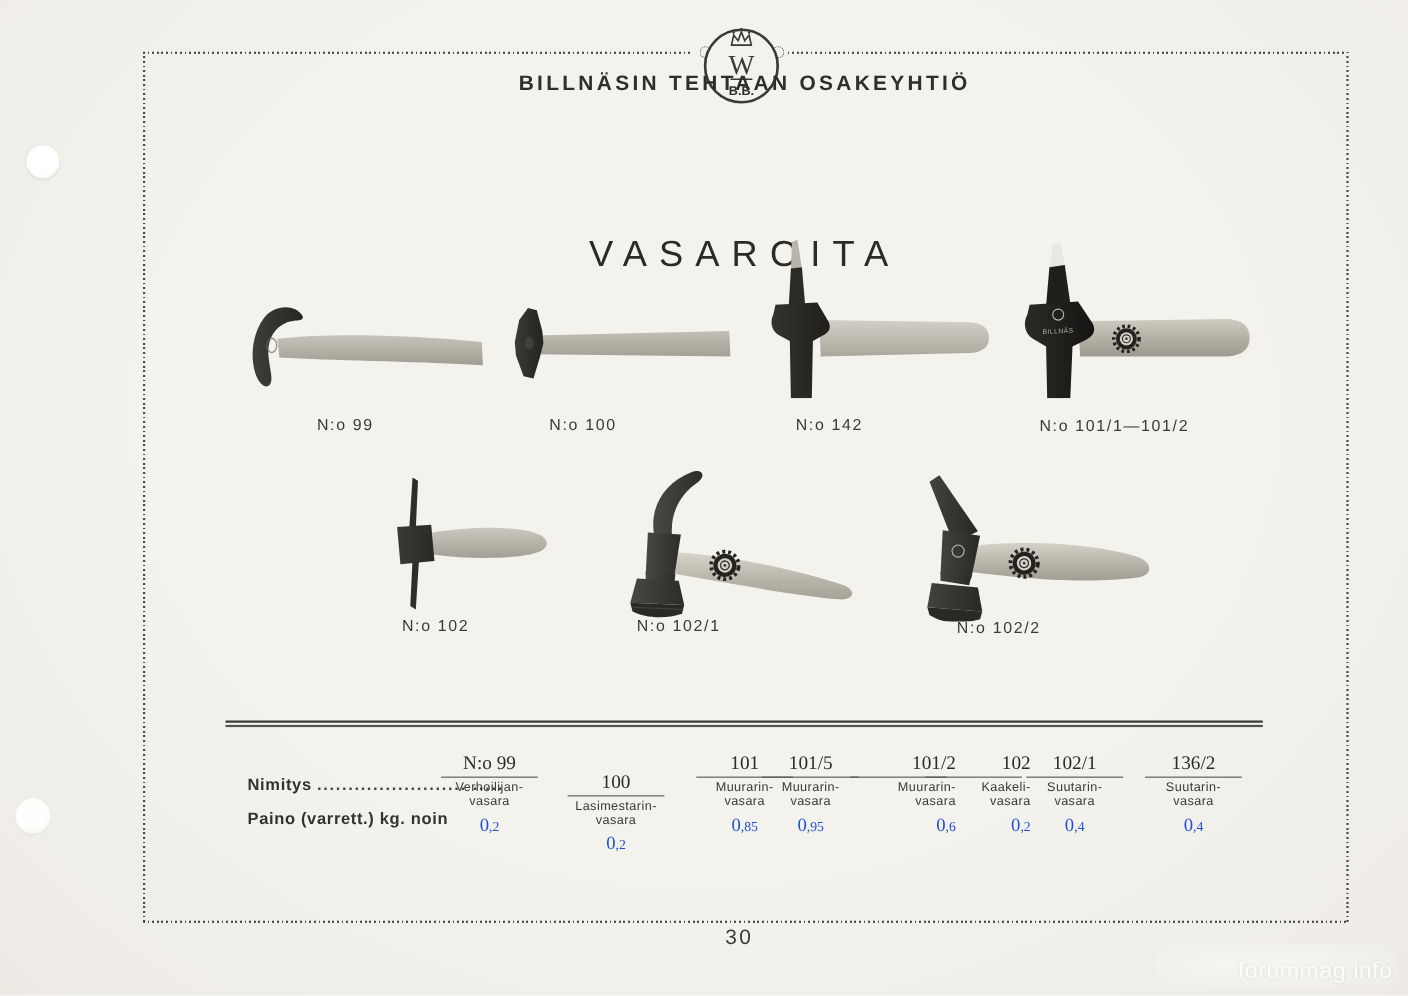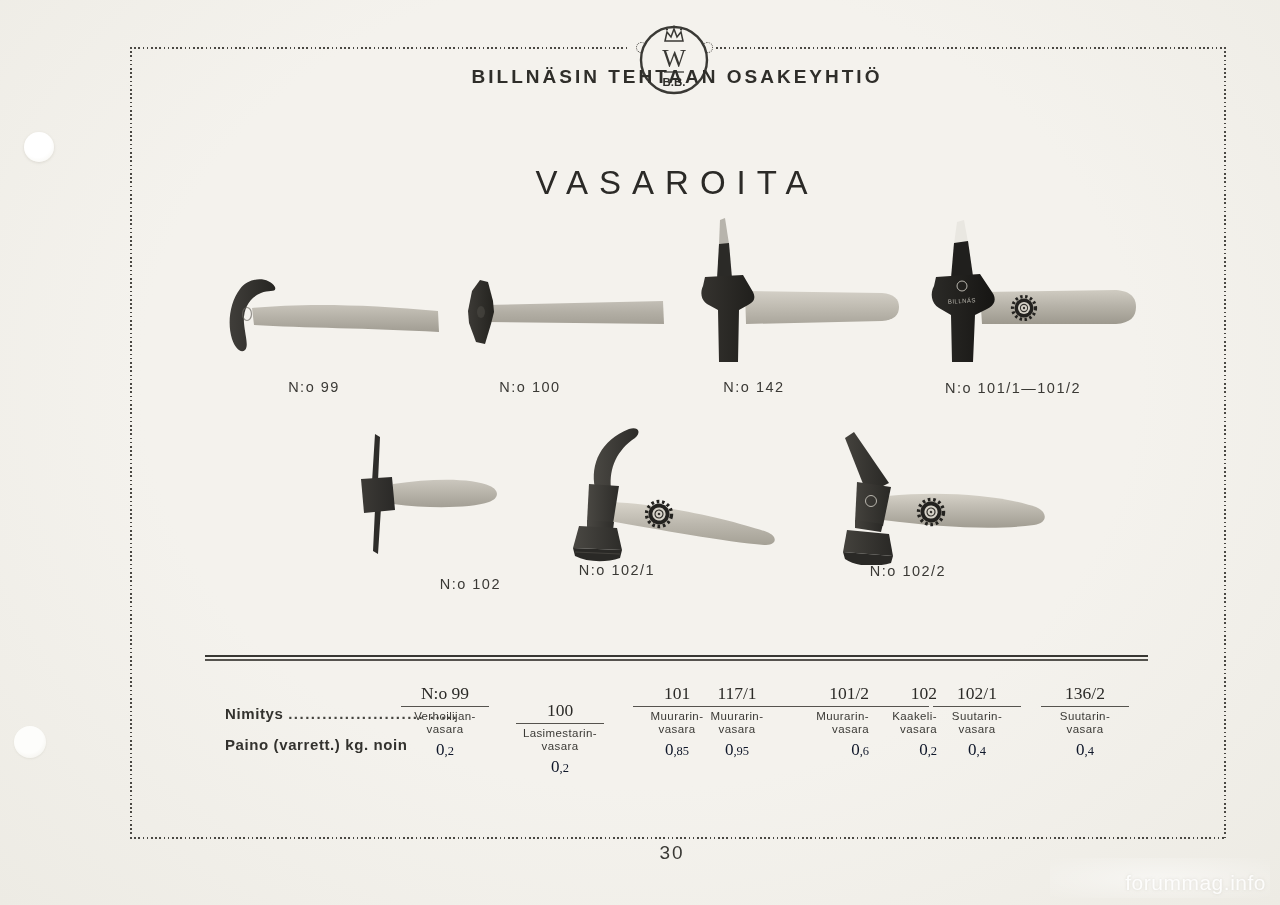--- a/index.html
+++ b/index.html
@@ -16,37 +16,38 @@
   .dot-v{width:2px;background:repeating-linear-gradient(180deg,#4a4843 0 1.6px,transparent 1.6px 4.2px);}
   .ornament{width:9px;height:9px;border:1.6px dotted #4a4843;border-radius:50%;background:transparent;}
   
   .company{
     width:520px;text-align:center;font-size:19px;letter-spacing:3px;color:#2f2e2a;
     font-weight:bold;
   }
   .title{
     width:560px;text-align:center;font-size:33px;letter-spacing:11px;color:#2b2a27;
     font-weight:normal;
+    margin-top:48px;
   }
   .hlabel{
     width:210px;text-align:center;font-size:14.5px;letter-spacing:1.5px;color:#3a3935;
   }
   
   .punch{border-radius:50%;background:radial-gradient(circle at 45% 40%, #ffffff 55%, #f7f6f2 85%, rgba(247,246,242,0));
     box-shadow:0 1px 3px rgba(120,115,100,0.18);}
   .punch2{border-radius:50%;background:radial-gradient(circle at 45% 40%, #fdfdfb 55%, rgba(250,249,246,0.4) 85%, rgba(247,246,242,0));
     box-shadow:0 1px 2px rgba(120,115,100,0.10);}
   
   .tbl{left:205px;top:655px;width:943px;height:112px;}
   .rule{height:1.6px;background:#383733;}
   .col{position:absolute;width:104px;text-align:center;top:28px;}
   .col-no{font-family:"Liberation Serif", serif;font-size:17.5px;color:#2c2b28;height:22px;}
   .col-rule{height:0;border-top:1.1px solid #55534e;width:88px;margin:1px auto 3px auto;}
   .col-name{font-size:11.5px;line-height:12.5px;letter-spacing:0.4px;color:#3a3935;height:27px;}
-  .col-weight{font-family:"Liberation Serif", serif;font-size:17px;color:#0f172a;margin-top:3px;}
+  .col-weight{font-family:"Liberation Serif", serif;font-size:17px;color:#1d4ed8;margin-top:3px;}
   .col-weight .frac{font-size:12.5px;}
   .rowlabel{font-size:15px;letter-spacing:0.6px;color:#33322e;white-space:nowrap;font-weight:bold;}
   .leader{letter-spacing:1.5px;color:#45443f;}
   .pageno{width:200px;text-align:center;font-size:19px;letter-spacing:2px;color:#3a3935;}
   .watermark{
     font-size:21px;color:rgba(255,255,255,0.88);letter-spacing:0.5px;
     text-shadow:0 0 3px rgba(180,175,160,0.35);
   }
   .wmglow{width:220px;height:40px;background:radial-gradient(ellipse, rgba(255,255,255,0.5), rgba(255,255,255,0));}
   svg text{font-family:"Liberation Sans", sans-serif;}
@@ -247,21 +248,21 @@
       <circle r="4" fill="none" stroke="#35332f" stroke-width="1.2"></circle>
       <circle r="1.3" fill="#35332f"></circle>
     </g>
   </svg>
 </div>
 
 <div class="abs hlabel" style="left:209px;top:379px;">N:o 99</div>
 <div class="abs hlabel" style="left:425px;top:379px;">N:o 100</div>
 <div class="abs hlabel" style="left:649px;top:379px;">N:o 142</div>
 <div class="abs hlabel" style="left:908px;top:380px;">N:o 101/1—101/2</div>
-<div class="abs hlabel" style="left:291px;top:576px;text-align:right;">N:o 102</div>
+<div class="abs hlabel" style="left:291px;top:562px;">N:o 102</div>
 <div class="abs hlabel" style="left:512px;top:562px;">N:o 102/1</div>
 <div class="abs hlabel" style="left:803px;top:563px;">N:o 102/2</div>
 
 <div class="abs tbl">
   <div class="rule" style="position:absolute;left:0;top:0;width:943px;"></div>
   <div class="rule" style="position:absolute;left:0;top:4px;width:943px;opacity:0.85;"></div>
 
   <div class="abs rowlabel" style="left:20px;top:50px;">
     <span>Nimitys</span>
     <span class="leader">........................ .....</span>
@@ -292,21 +293,21 @@
     <div class="col-no">101</div>
     <div class="col-rule"></div>
     <div class="col-name">
       <div>Muurarin-</div>
       <div>vasara</div>
     </div>
     <div class="col-weight"><span>0</span><span class="frac">,85</span></div>
   </div>
 
   <div class="col" style="left:480px;">
-    <div class="col-no">117/1</div>
+    <div class="col-no">101/5</div>
     <div class="col-rule"></div>
     <div class="col-name">
       <div>Muurarin-</div>
       <div>vasara</div>
     </div>
     <div class="col-weight"><span>0</span><span class="frac">,95</span></div>
   </div>
 
   <div class="col" style="left:560px;text-align:right;">
     <div class="col-no">101/2</div>

